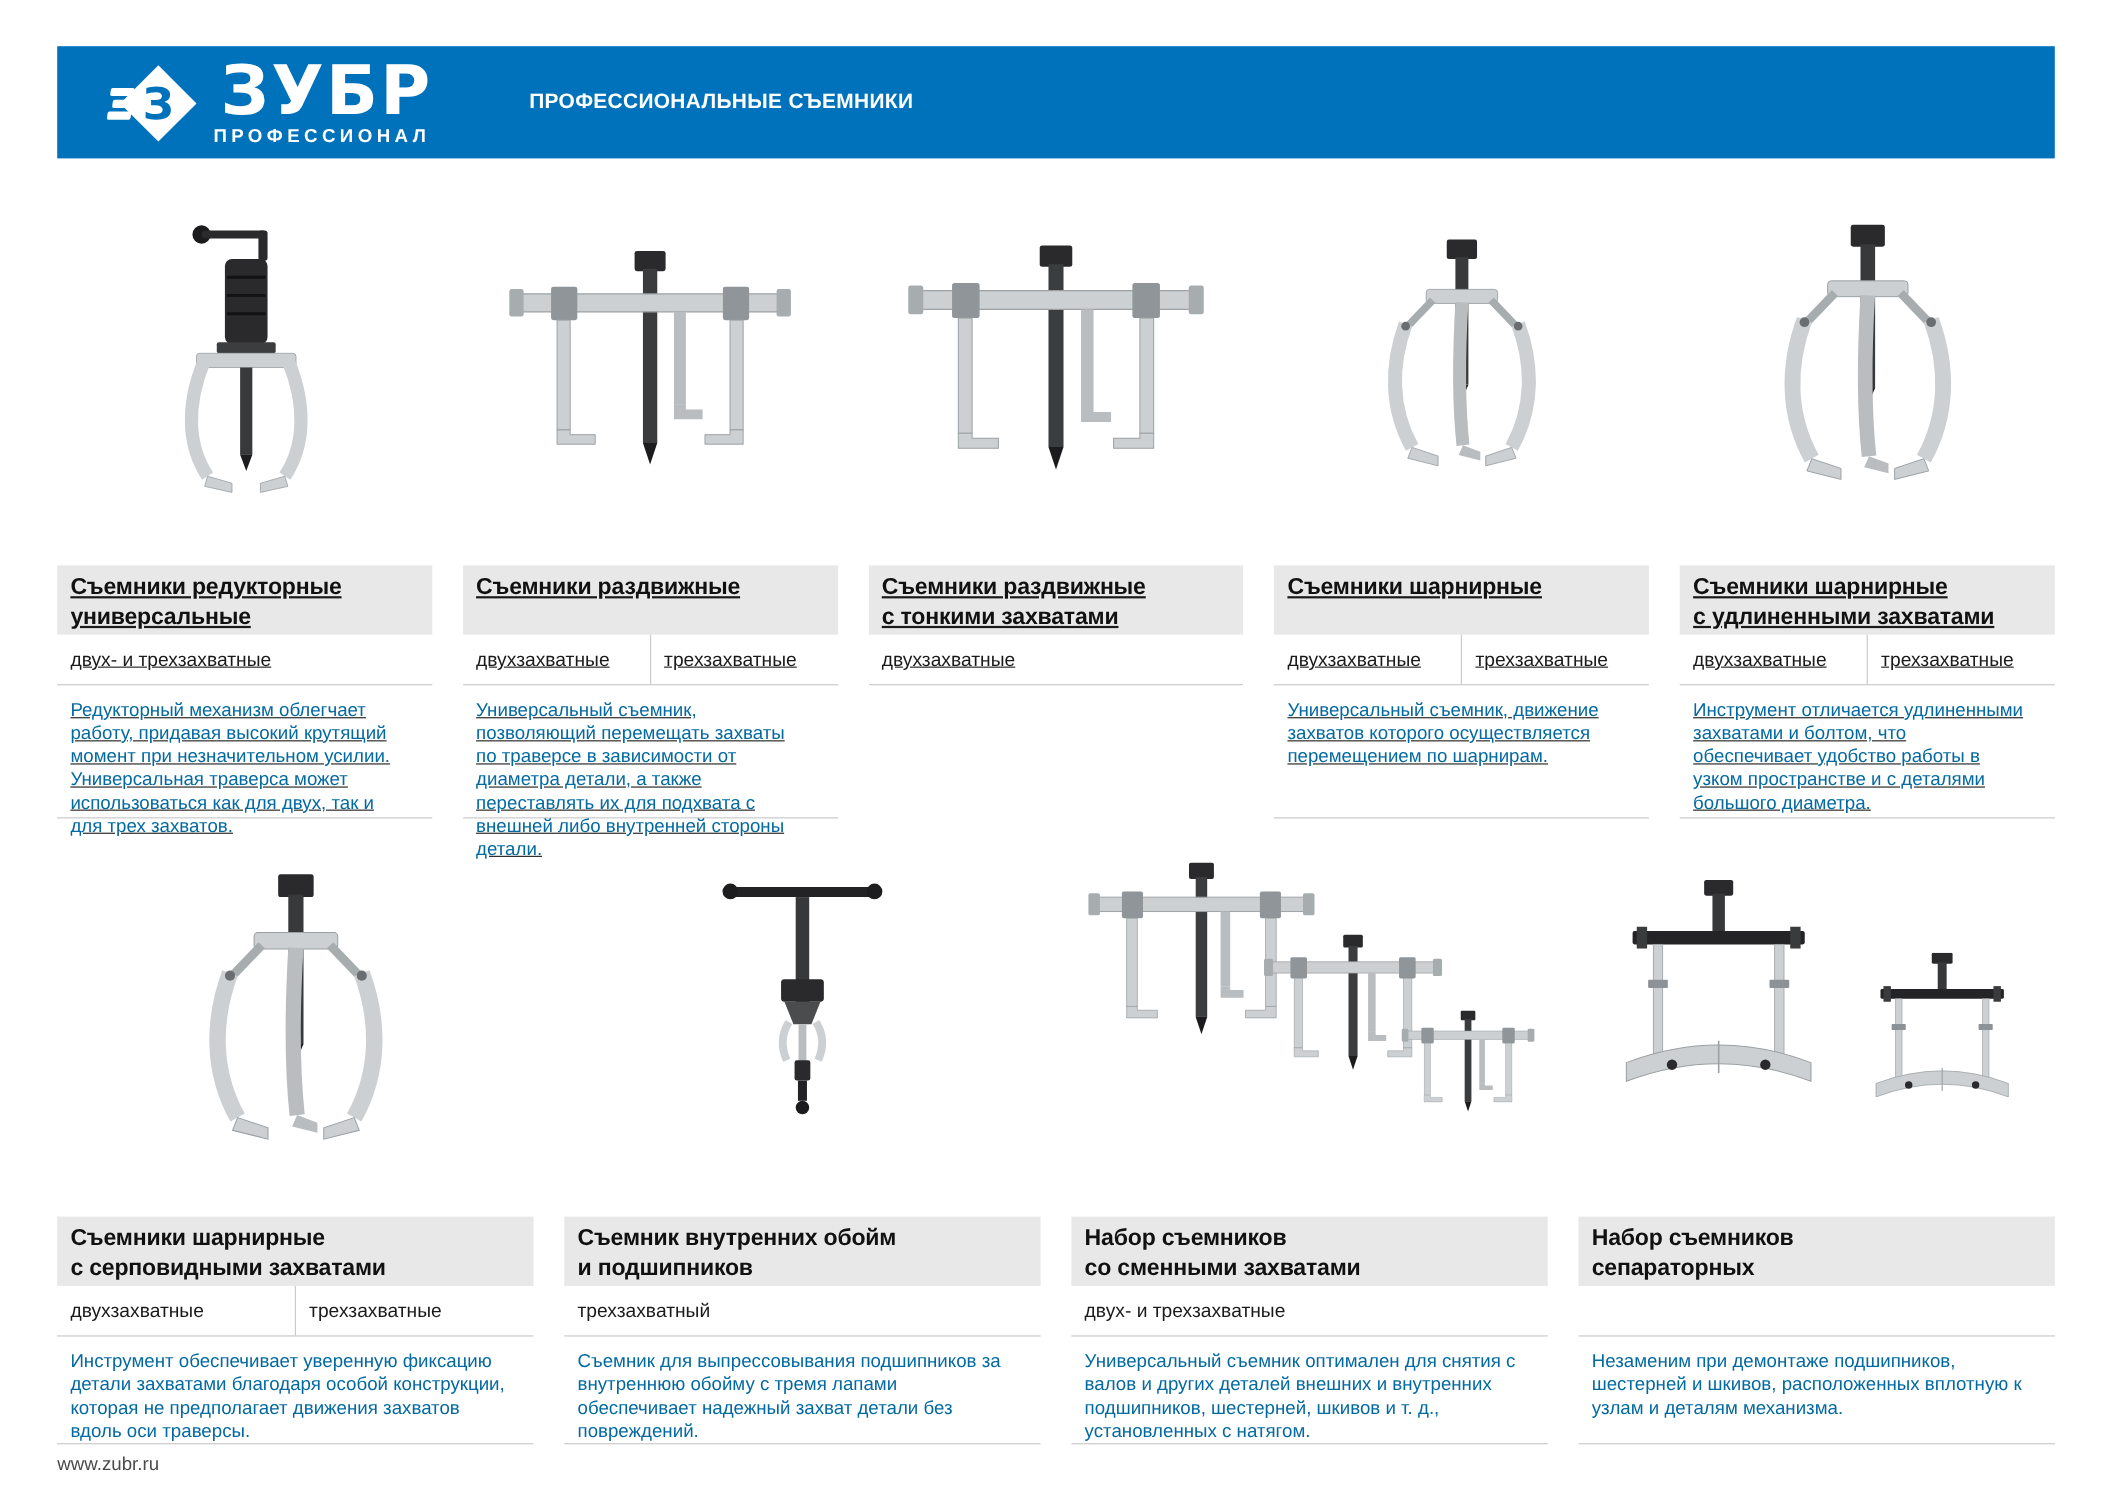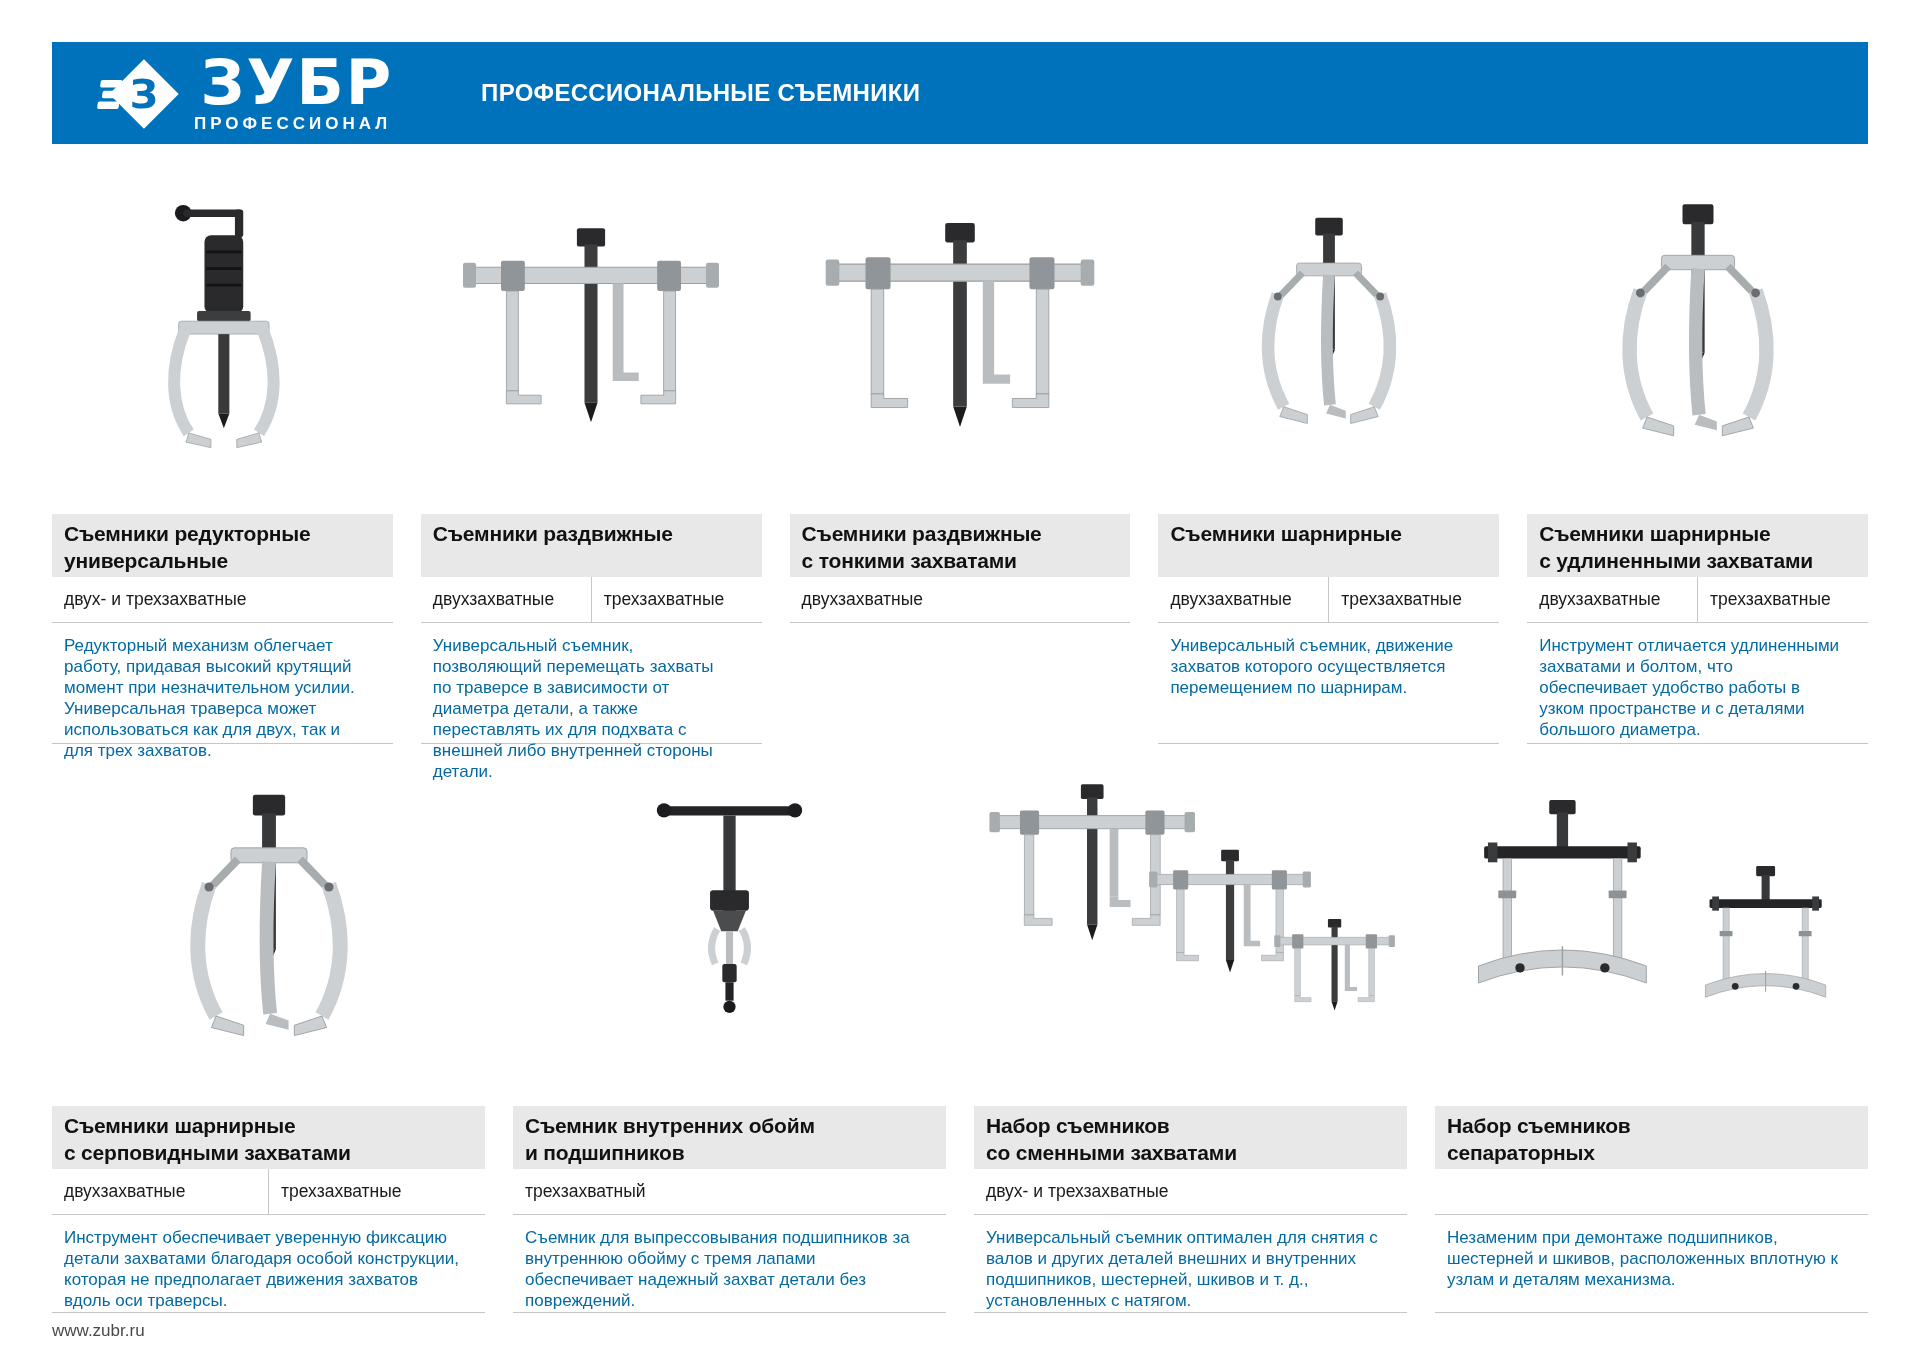--- a/index.html
+++ b/index.html
@@ -17,26 +17,26 @@
   .logo-icon{width:86px;height:78px;flex:none;margin-top:2px;}
   .logo-txt{margin-left:12px;display:flex;flex-direction:column;align-items:flex-end;text-align:right;}
   .logo-word{
     color:#fff;font-size:62px;font-weight:bold;line-height:60px;letter-spacing:2px;
     font-family:"DejaVu Sans","Liberation Sans",sans-serif;
   }
   .logo-sub{
     color:#fff;font-size:17px;font-weight:bold;letter-spacing:4px;margin-top:1px;margin-right:2px;
   }
   .hdr-titles{margin-left:88px;}
-  .hdr-title{color:#fff;font-size:24px;font-weight:bold;letter-spacing:0.3px;}
+  .hdr-title{color:#fff;font-size:19px;font-weight:bold;letter-spacing:0.3px;}
   .hdr-sub{color:#fff;font-size:27px;font-weight:normal;margin-top:7px;}
 
   
   .grid{display:grid;column-gap:28px;}
-  .grid.r1{grid-template-columns:repeat(5,1fr);}
+  .grid.r1{grid-template-columns:repeat(5,1fr);text-decoration:underline;}
   .grid.r2{grid-template-columns:repeat(4,1fr);}
 
   .card{min-width:0;}
   .img{display:flex;align-items:center;justify-content:center;}
   .r1 .img{height:370px;}
   .r2 .img{height:362px;}
 
   .tbox{
     background:#e8e8e8;height:63px;box-sizing:border-box;
     padding:6px 10px 0 12px;font-size:21px;font-weight:bold;line-height:27px;

